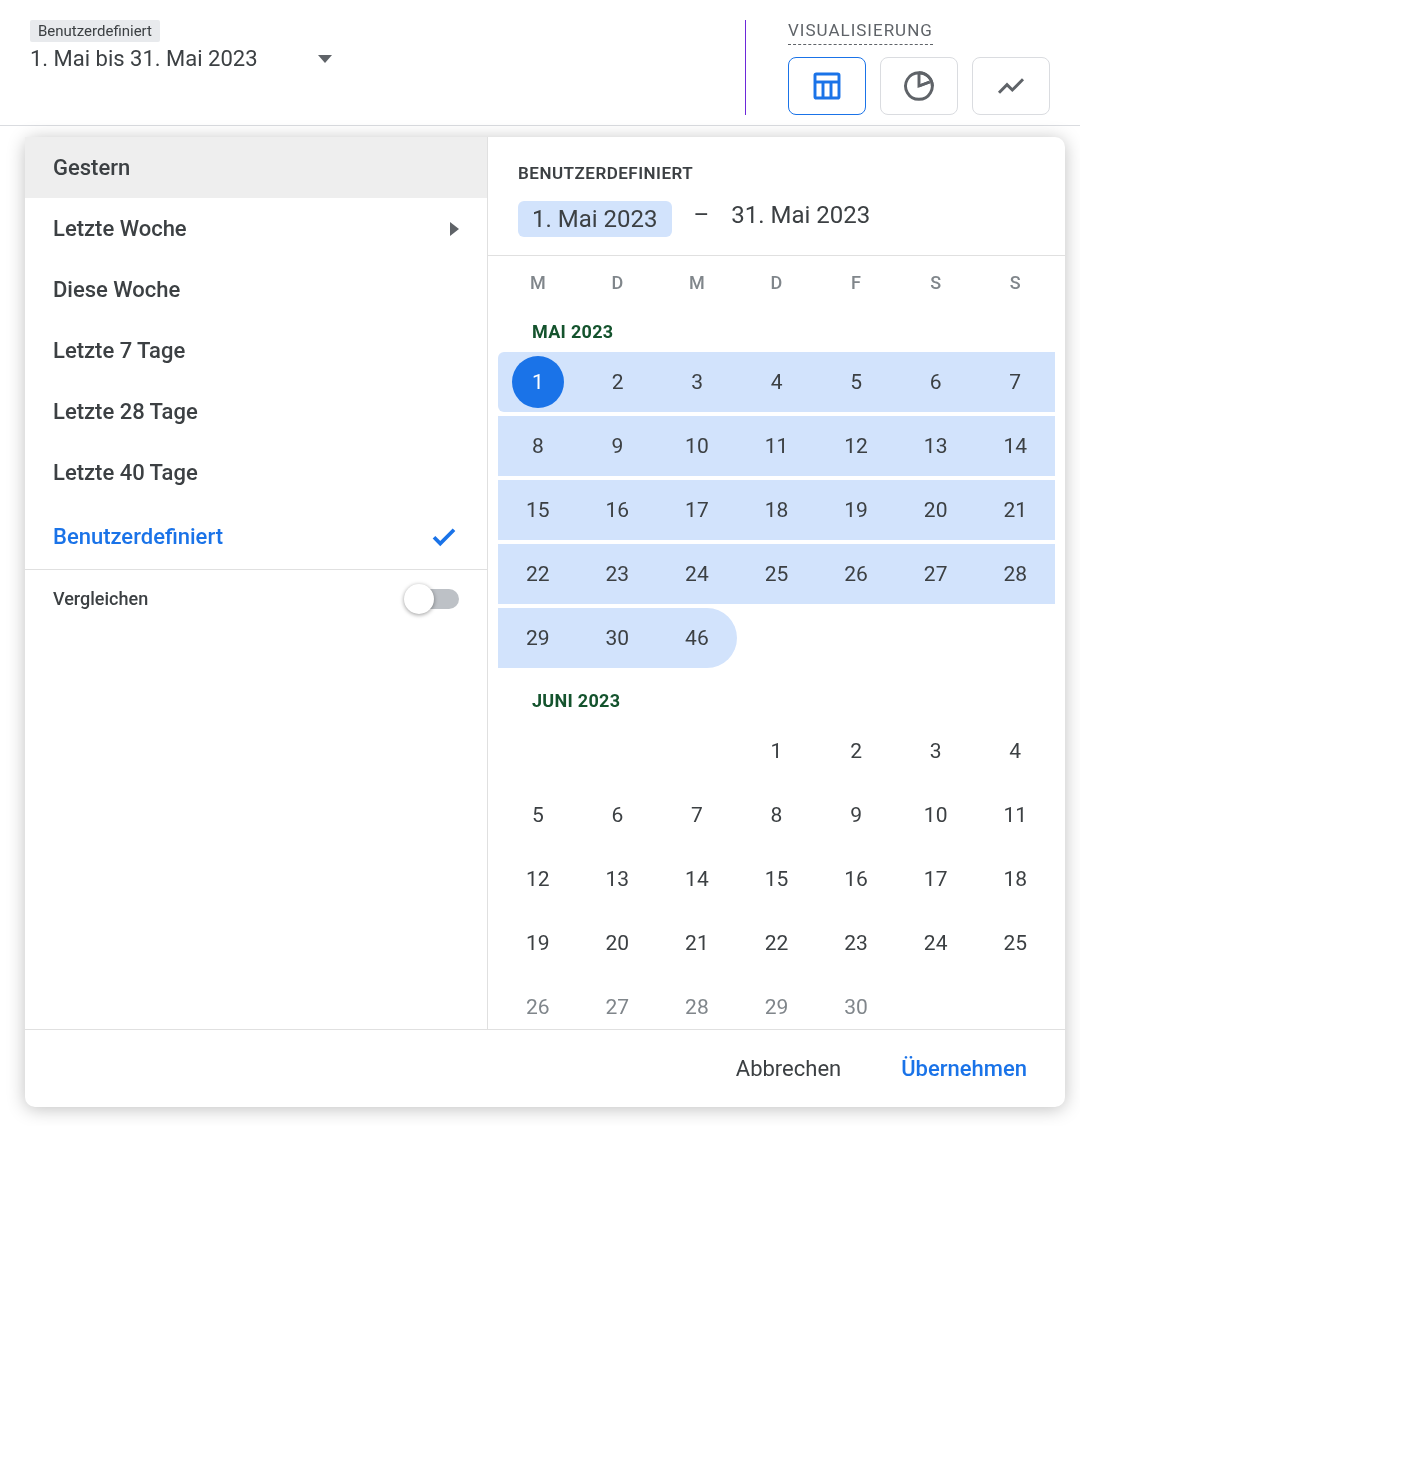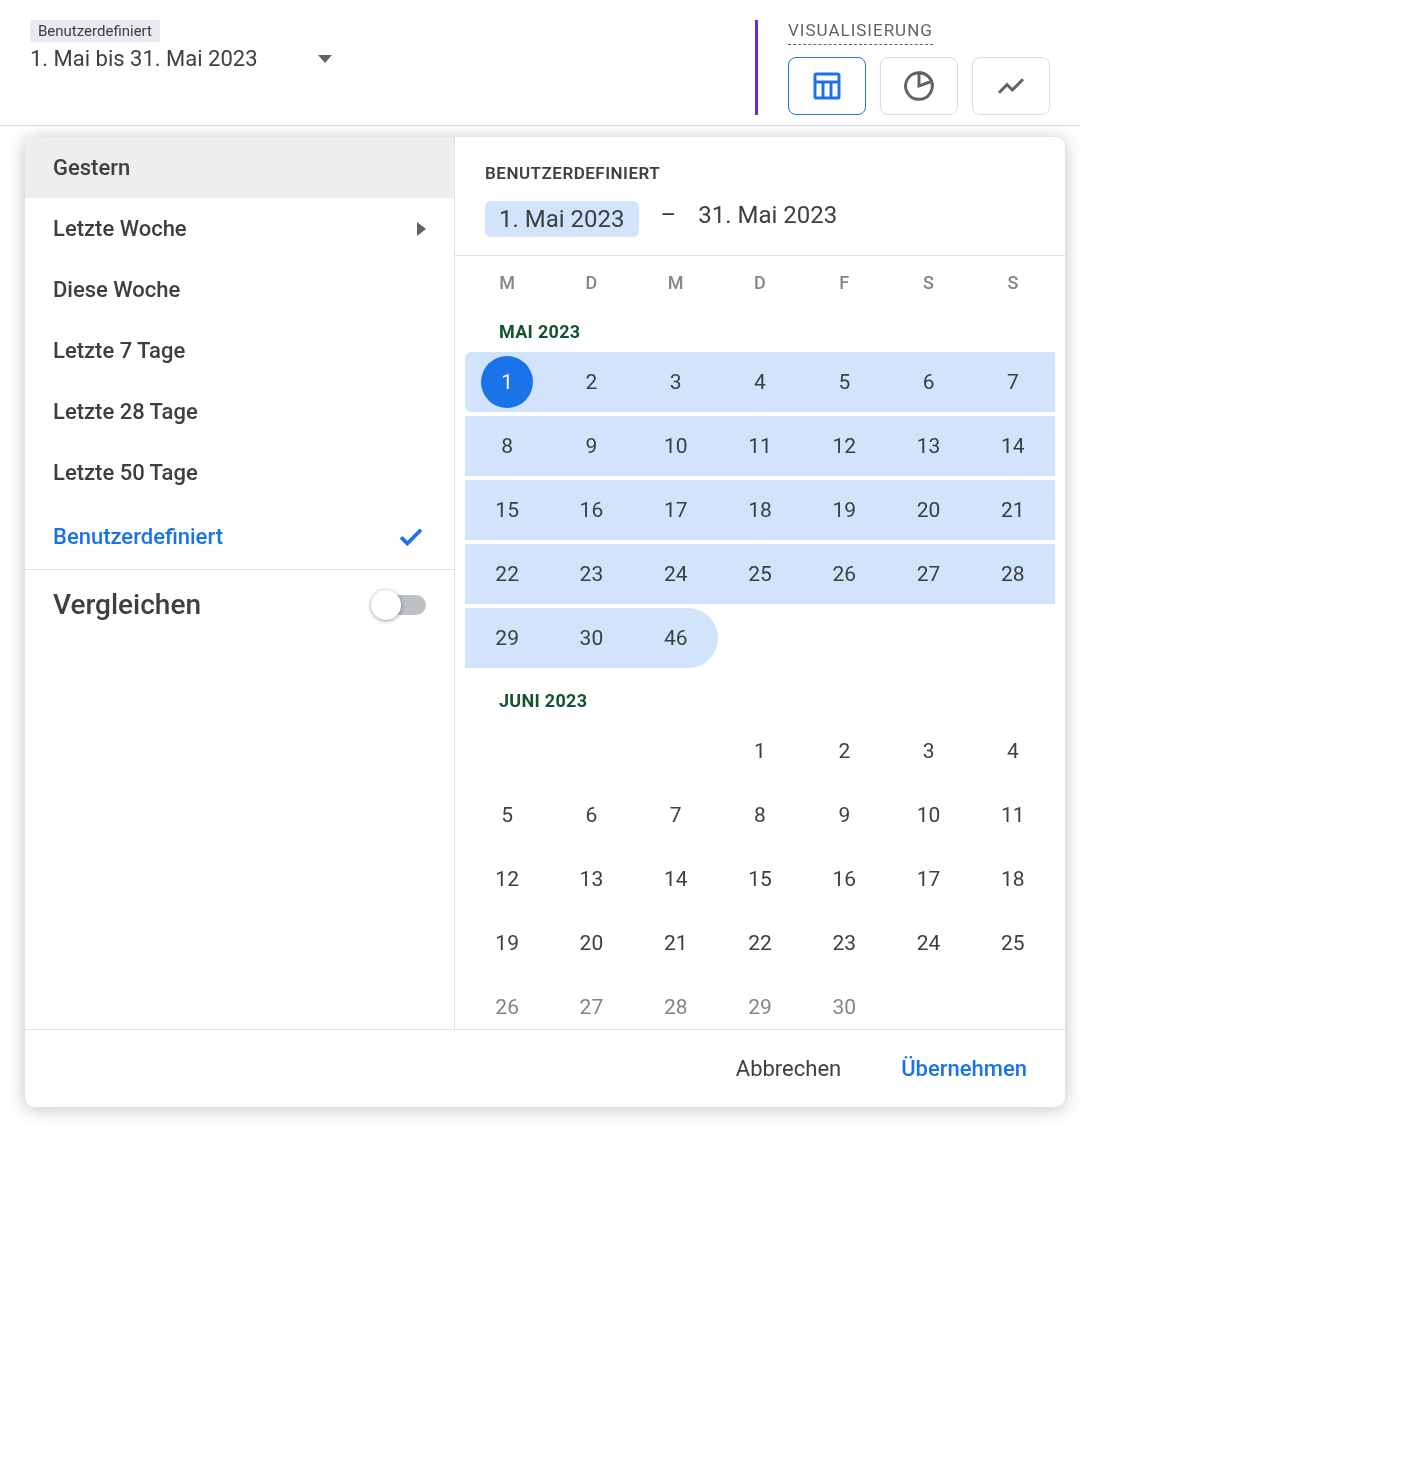--- a/index.html
+++ b/index.html
@@ -41,22 +41,22 @@
       color: #3c4043;
     }
     .dropdown-chevron {
       width: 0; height: 0;
       border-left: 7px solid transparent;
       border-right: 7px solid transparent;
       border-top: 8px solid #5f6368;
     }
     .vis-section {
       margin-left: auto;
-      border-left: 3px solid #6d28d9;
-      padding-left: 30px;
+      border-left: 1px solid #6d28d9;
+      padding-left: 42px;
     }
     .vis-label {
       font-size: 17px;
       color: #5f6368;
       letter-spacing: 1px;
       border-bottom: 1px dashed #5f6368;
       display: inline-block;
       padding-bottom: 4px;
       margin-bottom: 12px;
     }
@@ -83,21 +83,21 @@
       box-shadow: 0 2px 18px rgba(0,0,0,0.25);
       display: flex;
       flex-direction: column;
     }
     .popup-body {
       display: flex;
       flex: 1;
       overflow: hidden;
     }
     .preset-col {
-      width: 430px;
+      width: 463px;
       border-right: 1px solid #e0e0e0;
       display: flex;
       flex-direction: column;
     }
     .preset-item {
       padding: 18px 28px;
       font-size: 22px;
       color: #3c4043;
       font-weight: 500;
       display: flex;
@@ -109,21 +109,21 @@
     .preset-arrow {
       margin-left: auto;
       width: 0; height: 0;
       border-top: 7px solid transparent;
       border-bottom: 7px solid transparent;
       border-left: 9px solid #5f6368;
     }
     .check-icon { margin-left: auto; }
     .compare-row {
       padding: 18px 28px;
-      font-size: 28px;
+      font-size: 18px;
       color: #3c4043;
       border-top: 1px solid #e0e0e0;
       display: flex;
       align-items: center;
       font-weight: 500;
     }
     .toggle {
       margin-left: auto;
       width: 52px; height: 20px;
       background: #bdc1c6;
@@ -301,21 +301,21 @@
         <div class="preset-item">
           <span>Diese Woche</span>
         </div>
         <div class="preset-item">
           <span>Letzte 7 Tage</span>
         </div>
         <div class="preset-item">
           <span>Letzte 28 Tage</span>
         </div>
         <div class="preset-item">
-          <span>Letzte 50 Tage</span>
+          <span>Letzte 40 Tage</span>
         </div>
         <div class="preset-item selected">
           <span>Benutzerdefiniert</span>
           <svg class="check-icon" width="30" height="30" viewBox="0 0 24 24">
             <polyline points="4,13 9,18 20,7" fill="none" stroke="#1a73e8" stroke-width="3"></polyline>
           </svg>
         </div>
         <div class="compare-row">
           <span>Vergleichen</span>
           <div class="toggle">

